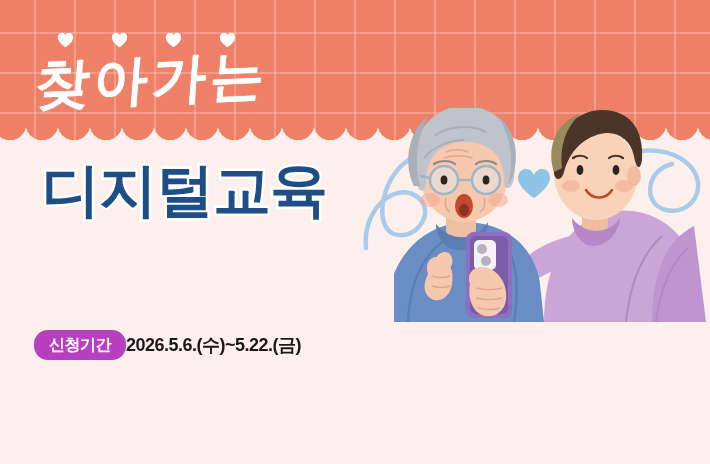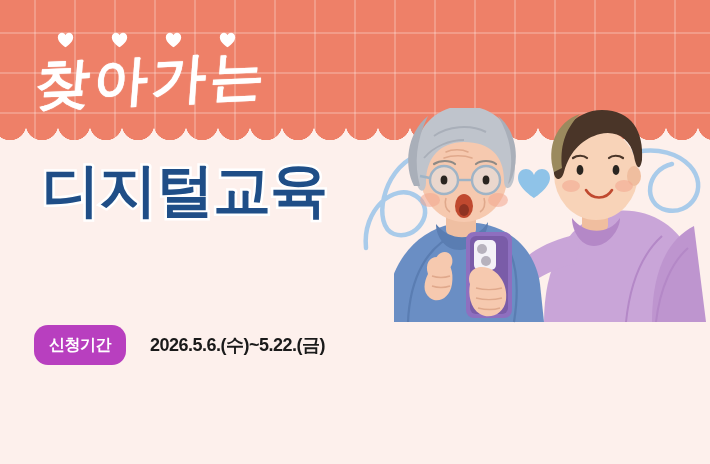--- a/index.html
+++ b/index.html
@@ -72,28 +72,28 @@
     -webkit-text-stroke:5px #FFFFFF;
     paint-order:stroke fill;
   }
   .title-line.l2{margin-top:6px;letter-spacing:1px;}
 
   
   .info{position:absolute;left:34px;top:329px;width:640px;}
   .info-row{display:flex;align-items:center;height:32px;margin-bottom:6px;}
   .badge{
     flex:0 0 auto;
-    width:92px;height:40px;border-radius:14px;
+    width:92px;height:30px;border-radius:14px;
     display:flex;align-items:center;justify-content:center;
     color:#fff;font-size:16px;font-weight:700;letter-spacing:-.5px;
   }
   .badge.apply{background:#B83FBF;}
   .badge.content{background:#1F4E87;}
   .info-val{
-    margin-left:24px;font-size:18px;font-weight:700;
+    margin-left:0;font-size:18px;font-weight:700;
     color:#1a1a1a;letter-spacing:-.5px;white-space:nowrap;
   }
 </style>
 </head>
 <body>
 
 <div class="poster">
 
   <div class="top-band"></div>
   <div class="wave"></div>

